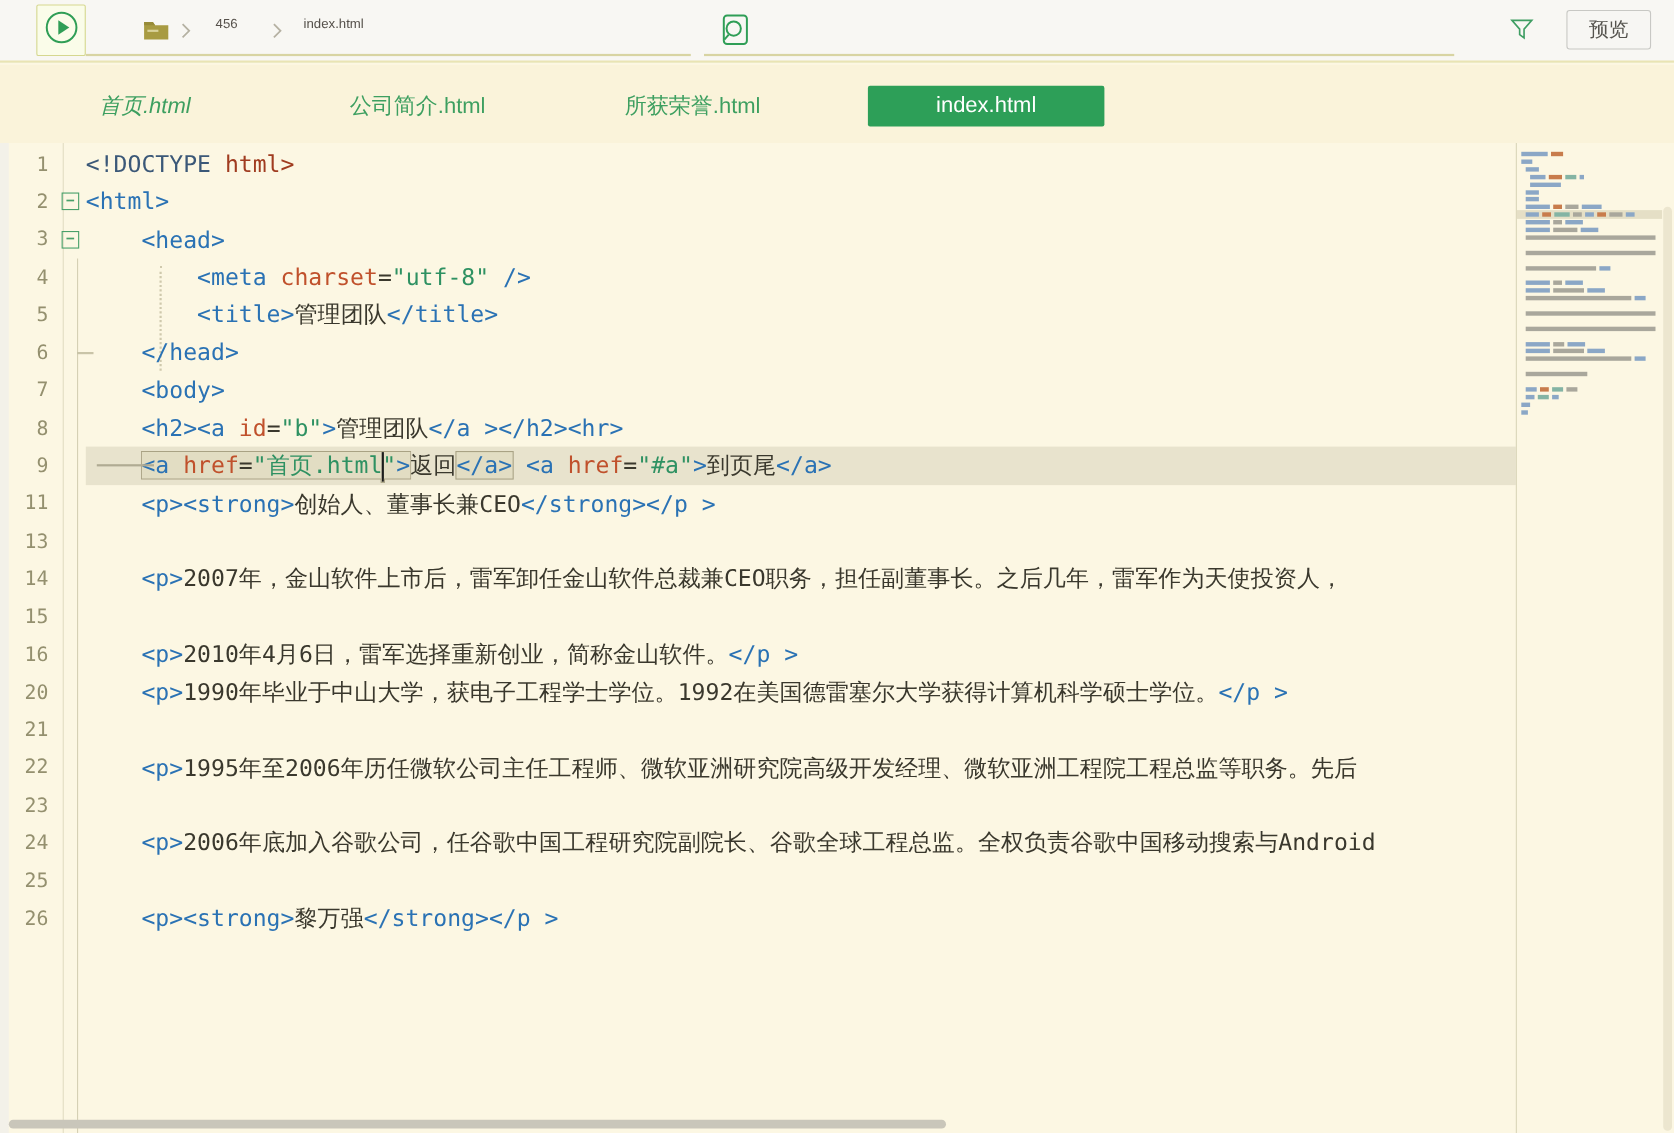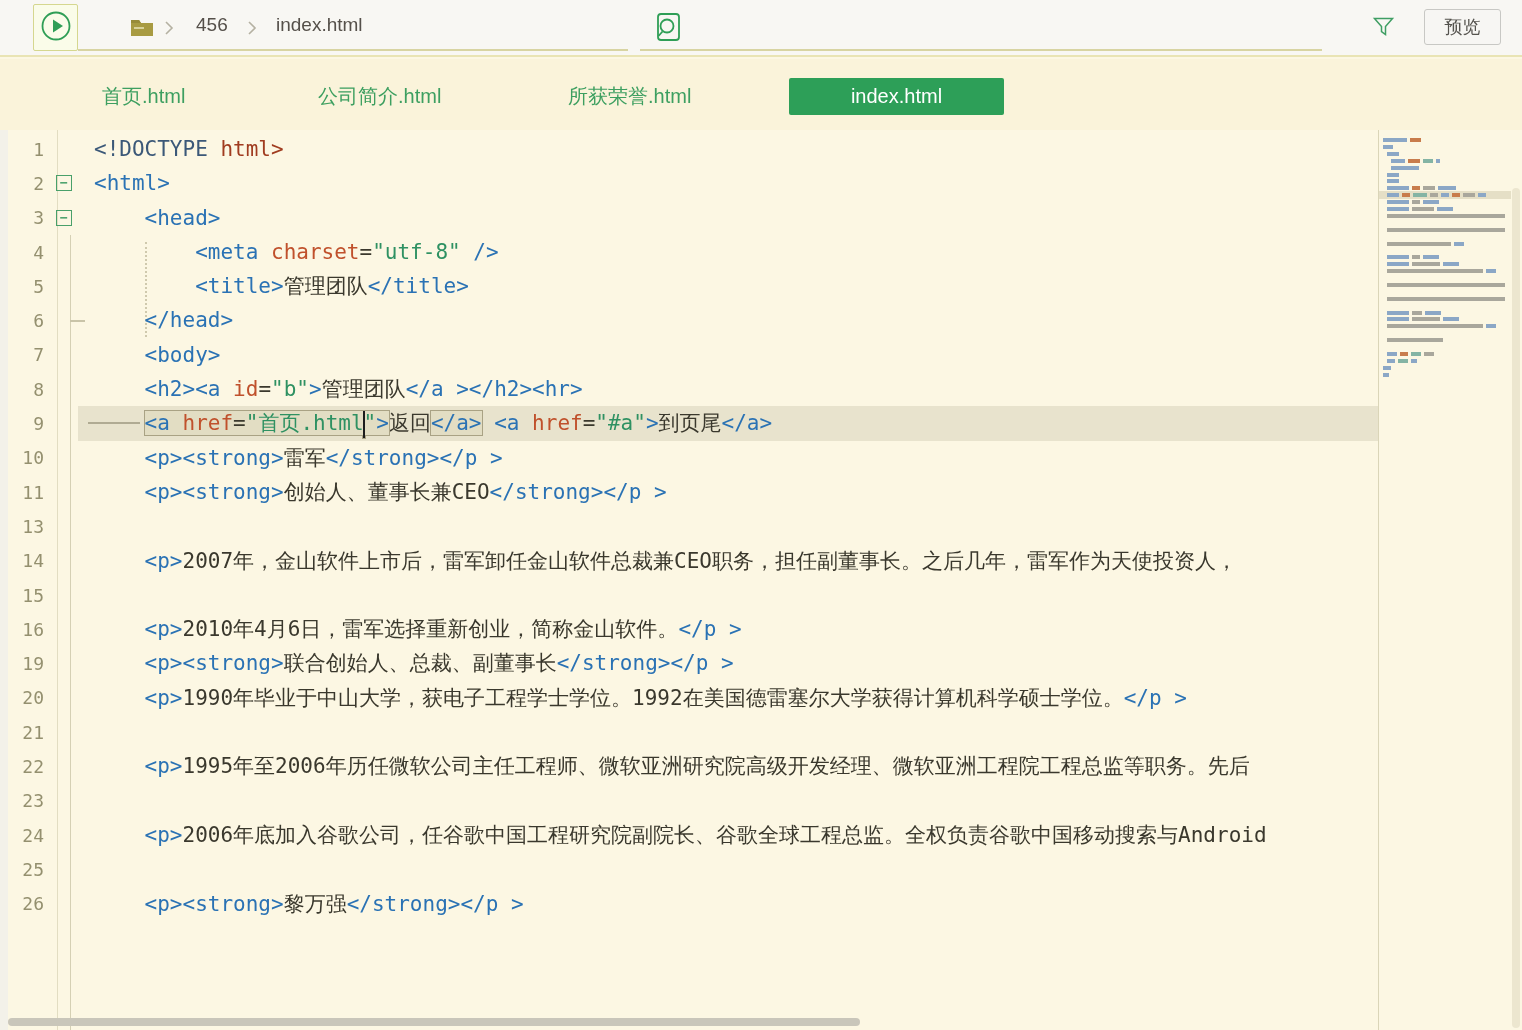--- a/index.html
+++ b/index.html
@@ -9,38 +9,38 @@
 
   
   .toolbar { position:absolute; left:0; top:0; width:1522px; height:57px;
              background:#f8f7f3; border-bottom:2px solid #e9e4b4; }
   .run-btn { position:absolute; left:33px; top:4px; width:45px; height:47px;
              background:#fafce9; border:1px solid #d5d78f; border-radius:2px;
              display:flex; align-items:center; justify-content:center; cursor:pointer; }
   .crumb-folder { position:absolute; left:130px; top:16px; }
   .chev { position:absolute; top:19px; }
   .chev.c1 { left:163px; } .chev.c2 { left:246px; }
-  .crumb-txt { position:absolute; top:14px; font-size:19px; color:#55504a; }
+  .crumb-txt { position:absolute; top:14px; font-size:12px; color:#55504a; }
   .crumb-txt.t1 { left:196px; } .crumb-txt.t2 { left:276px; }
   .crumb-underline { position:absolute; left:78px; top:49px; width:550px; height:2px; background:#d8d4a2; }
   .search-underline { position:absolute; left:640px; top:49px; width:682px; height:2px; background:#d8d4a2; }
   .search-icon { position:absolute; left:652px; top:11px; }
   .search-input { position:absolute; left:706px; top:12px; width:540px; height:32px;
                   border:none; outline:none; background:transparent; font-size:19px;
                   font-family:"Liberation Sans",sans-serif; color:#55504a; }
   .search-input::placeholder { color:#b8b3a6; }
   .filter-icon { position:absolute; left:1372px; top:15px; cursor:pointer; }
   .preview-btn { position:absolute; left:1424px; top:9px; width:77px; height:36px;
                  background:#f7f6f3; border:1px solid #c8c8c4; border-radius:3px;
                  font-size:18px; color:#55534e; font-family:"Liberation Sans",sans-serif; cursor:pointer; }
 
   
   .tabbar { position:absolute; left:0; top:59px; width:1522px; height:71px; background:#faf3da; }
   .tab { position:absolute; top:24px; font-size:20px; color:#3d9f60; cursor:pointer; }
-  .tab:nth-child(1){ left:102px; } .tab:nth-child(2){ left:318px; } .tab:nth-child(3){ left:568px; }
+  .tab:nth-child(1){ left:90px;font-style:italic; } .tab:nth-child(2){ left:318px; } .tab:nth-child(3){ left:568px; }
   .tab.active { left:789px; top:19px; width:215px; height:37px; line-height:37px;
                 text-align:center; background:#2d9f58; color:#ffffff; border-radius:2px; }
 
   
   .editor { position:absolute; left:0; top:130px; width:1522px; height:900px;
             background:#fcf7e3; overflow:hidden; }
   .left-strip { position:absolute; left:0; top:0; width:8px; height:900px; background:#f3f1e9; }
   .gutter-sep { position:absolute; left:57px; top:0; height:900px; width:1px; background:#e2ddc2; }
   .fold-guide { position:absolute; left:70px; top:105px; height:795px; width:1px; background:#d5d0b4; }
   .fold-tick  { position:absolute; left:70px; top:190px; width:15px; height:2px; background:#c9c4a8; }
@@ -50,21 +50,21 @@
 
   .lines { position:absolute; left:0; top:2px; width:1380px; }
   .line { display:flex; height:34.3px; align-items:center; }
   .num  { width:50px; padding-right:6px; text-align:right; flex:none;
           font:18px "DejaVu Sans Mono", monospace; color:#94906f; }
   .fold { width:28px; flex:none; display:flex; align-items:center; justify-content:center; }
   .foldbox { width:16px; height:16px; border:1.5px solid #49a06a; color:#49a06a;
              font:bold 13px/13px "DejaVu Sans Mono",monospace; text-align:center; cursor:pointer; }
   .rest { flex:1; height:100%; display:flex; align-items:center; overflow:hidden; }
   .line.current .rest { background:#e8e3cd; }
-  .codeln { white-space:pre; font:21px/34.3px "DejaVu Sans Mono", monospace;margin-left:16px; }
+  .codeln { white-space:pre; font:21px/34.3px "DejaVu Sans Mono", monospace; }
   .tk-d { color:#3b5878; } .tk-h { color:#a03c20; } .tk-t { color:#2a72b4; }
   .tk-a { color:#c0512c; } .tk-s { color:#2e9162; } .tk-x { color:#3a382d; }
   .mbox { outline:1px solid #a9a284; background:#e2ddc3; }
   .cursor { display:inline-block; width:2px; height:27px; background:#1c1c1c;
             vertical-align:middle; margin:0 -1px; }
 
   
   .minimap { position:absolute; left:1378px; top:0; width:132px; height:900px;
              background:#fcf7e3; border-left:1px solid #dad5b8; }
   .mband { position:absolute; left:0; width:132px; height:8px; background:#e5dfc6; }
@@ -203,27 +203,20 @@
         </span>
       </div>
       <div class="line current">
         <span class="num">9</span>
         <span class="fold"></span>
         <span class="rest">
           <span class="codeln"><span class="tk-x">    </span><span class="mbox"><span class="tk-t">&lt;a </span><span class="tk-a">href</span><span class="tk-x">=</span><span class="tk-s">"首页.html</span><span class="cursor"></span><span class="tk-s">"</span><span class="tk-t">&gt;</span></span><span class="tk-x">返回</span><span class="mbox"><span class="tk-t">&lt;/a&gt;</span></span><span class="tk-x"> </span><span class="tk-t">&lt;a </span><span class="tk-a">href</span><span class="tk-x">=</span><span class="tk-s">"#a"</span><span class="tk-t">&gt;</span><span class="tk-x">到页尾</span><span class="tk-t">&lt;/a&gt;</span></span>
         </span>
       </div>
       <div class="line">
-        <span class="num">10</span>
-        <span class="fold"></span>
-        <span class="rest">
-          <span class="codeln"><span class="tk-x">    </span><span class="tk-t">&lt;p&gt;&lt;strong&gt;</span><span class="tk-x">雷军</span><span class="tk-t">&lt;/strong&gt;&lt;/p &gt;</span></span>
-        </span>
-      </div>
-      <div class="line">
         <span class="num">11</span>
         <span class="fold"></span>
         <span class="rest">
           <span class="codeln"><span class="tk-x">    </span><span class="tk-t">&lt;p&gt;&lt;strong&gt;</span><span class="tk-x">创始人、董事长兼CEO</span><span class="tk-t">&lt;/strong&gt;&lt;/p &gt;</span></span>
         </span>
       </div>
       <div class="line">
         <span class="num">13</span>
         <span class="fold"></span>
         <span class="rest">
@@ -242,27 +235,20 @@
         <span class="fold"></span>
         <span class="rest">
           <span class="codeln"></span>
         </span>
       </div>
       <div class="line">
         <span class="num">16</span>
         <span class="fold"></span>
         <span class="rest">
           <span class="codeln"><span class="tk-x">    </span><span class="tk-t">&lt;p&gt;</span><span class="tk-x">2010年4月6日，雷军选择重新创业，简称金山软件。</span><span class="tk-t">&lt;/p &gt;</span></span>
-        </span>
-      </div>
-      <div class="line">
-        <span class="num">19</span>
-        <span class="fold"></span>
-        <span class="rest">
-          <span class="codeln"><span class="tk-x">    </span><span class="tk-t">&lt;p&gt;&lt;strong&gt;</span><span class="tk-x">联合创始人、总裁、副董事长</span><span class="tk-t">&lt;/strong&gt;&lt;/p &gt;</span></span>
         </span>
       </div>
       <div class="line">
         <span class="num">20</span>
         <span class="fold"></span>
         <span class="rest">
           <span class="codeln"><span class="tk-x">    </span><span class="tk-t">&lt;p&gt;</span><span class="tk-x">1990年毕业于中山大学，获电子工程学士学位。1992在美国德雷塞尔大学获得计算机科学硕士学位。</span><span class="tk-t">&lt;/p &gt;</span></span>
         </span>
       </div>
       <div class="line">

